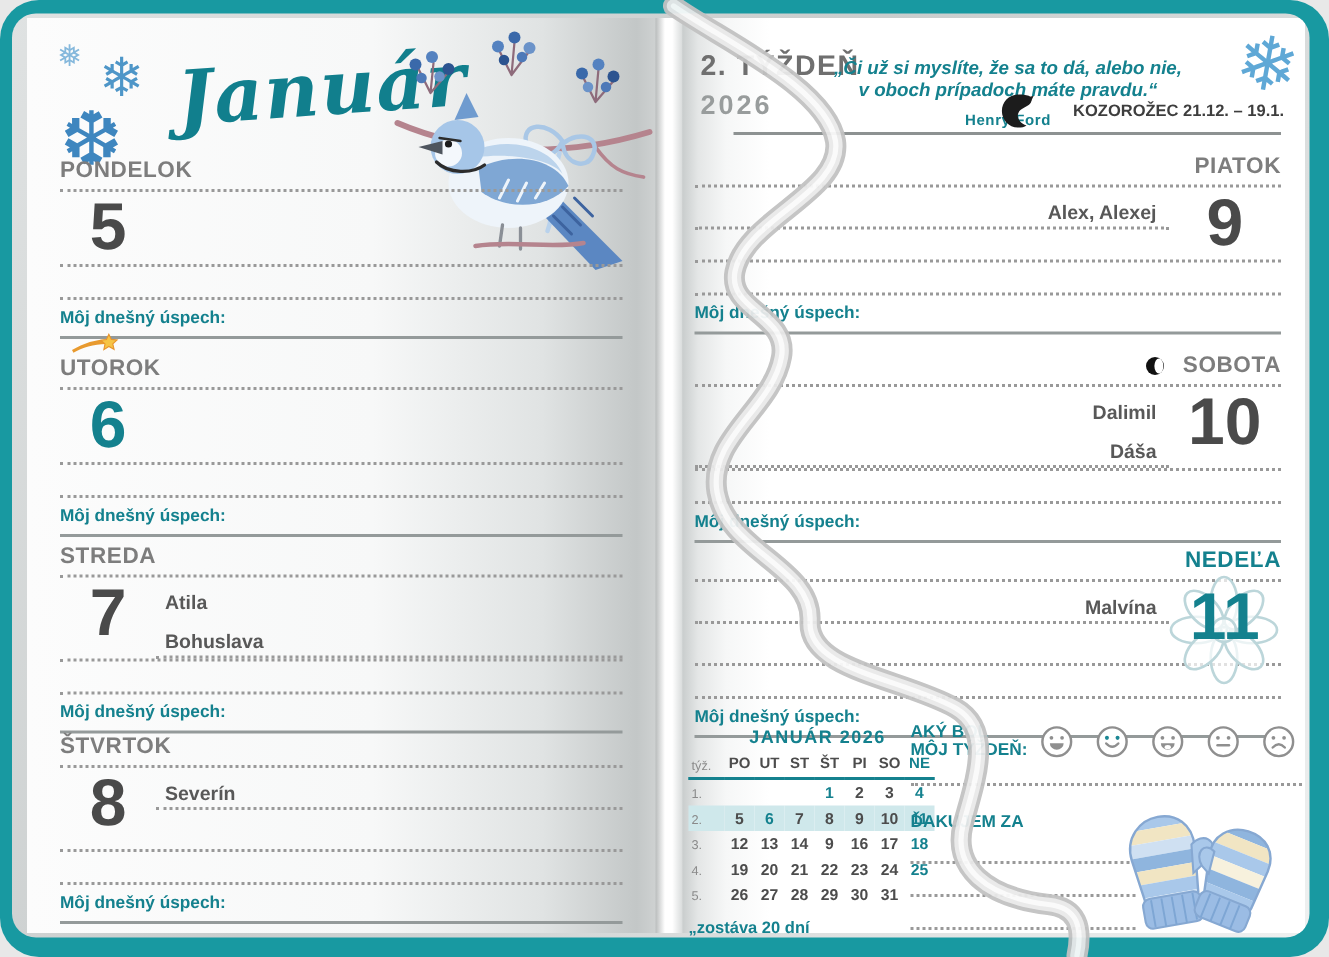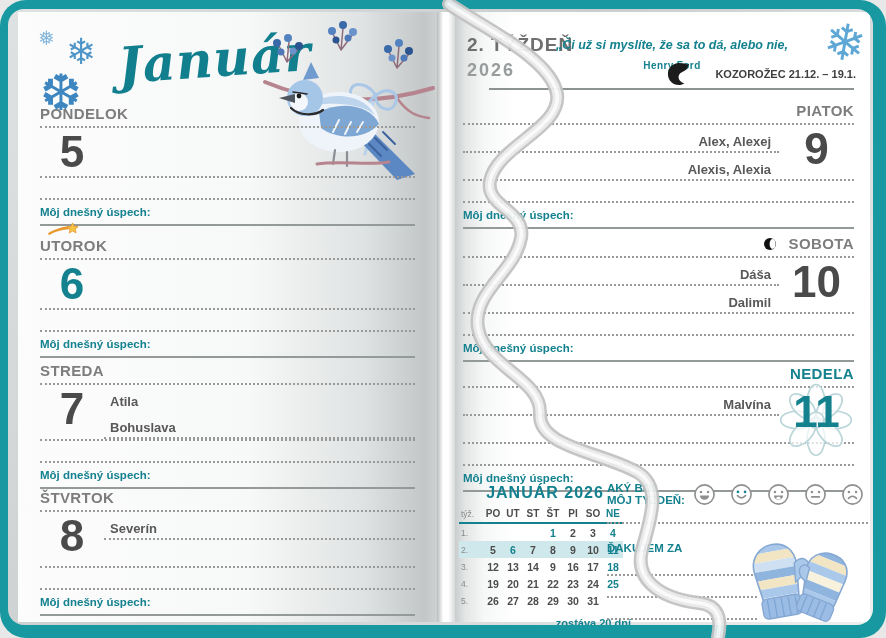--- a/index.html
+++ b/index.html
@@ -37,28 +37,28 @@
   #qauthor{margin-top:5px;font-size:10px;font-style:normal;letter-spacing:.4px;}
   #zod{position:absolute;right:14px;top:50px;display:flex;align-items:center;gap:24px;font-size:11px;font-weight:bold;color:#3e3e3e;}
   #hline{position:absolute;left:34px;right:16px;top:76px;border-bottom:2px solid #8d9292;}
   #rsnow{right:4px;top:6px;font-size:50px;color:#5fa8d6;transform:rotate(10deg);}
 
   
   .flower{position:absolute;right:0px;top:16px;width:76px;height:76px;z-index:0;}
 
   
   #cal{position:absolute;left:4px;top:472px;width:172px;}
-  #caltitle{text-align:center;font-size:16px;font-weight:bold;color:#14818e;letter-spacing:1px;}
+  #caltitle{text-align:center;font-size:12px;font-weight:bold;color:#14818e;letter-spacing:1px;}
   table.caltab{border-collapse:collapse;margin-top:3px;}
   .caltab th,.caltab td{font-size:10.5px;font-weight:bold;color:#4c4c4c;text-align:center;height:17px;padding:0;width:20px;}
   .caltab th{font-size:10px;color:#4c4c4c;border-bottom:2px solid #14818e;}
   .caltab .wk{width:22px;font-size:8.5px;color:#8a8a8a;font-weight:normal;text-align:left;padding-left:2px;border-bottom-color:#14818e;}
   .caltab tr.cur{background:#cfe8eb;}
   .caltab .acc{color:#14818e;}
-  #calfoot{margin-top:7px;text-align:right;color:#14818e;font-weight:bold;font-size:11px;line-height:14px;}
+  #calfoot{margin-top:7px;text-align:left;color:#14818e;font-weight:bold;font-size:11px;line-height:14px;}
 
   #mood{position:absolute;left:152px;top:470px;right:2px;}
   .moodrow{display:flex;align-items:center;}
   #moodlabel{font-size:11.5px;font-weight:bold;color:#14818e;margin-right:8px;}
   #faces{display:flex;gap:14px;margin-left:auto;padding-right:4px;}
   .face{width:23px;height:23px;}
   .mdot1{margin-top:16px;border-bottom:2px dotted #999;}
   #thanks{margin-top:18px;font-size:11.5px;font-weight:bold;color:#14818e;}
   .tline{width:150px;border-bottom:2px dotted #999;height:20px;}
   #mittens{position:absolute;right:8px;top:528px;width:120px;height:86px;}
@@ -172,57 +172,57 @@
       </div>
     </div>
 
     <div id="gutter"></div>
 
     <div class="page" id="rpage">
       <div id="wklabel">2. TÝŽDEŇ</div>
       <div id="wkyear">2026</div>
       <div id="quote">
         <div>„Či už si myslíte, že sa to dá, alebo nie,</div>
+        <div>v oboch prípadoch máte pravdu.“</div>
         <div id="qauthor">Henry Ford</div>
       </div>
       <div id="zod">
         <svg width="24" height="24" viewBox="0 0 26 26">
           <path d="M13,1 C6,1 1,6.5 1,13 C1,19.5 6,25 13,25 C15.2,25 17.2,24.4 18.8,23.4 C14,21.8 11.3,17.8 13,14.2 C14.6,10.8 19.2,10.4 21.6,7.4 C23.1,5.5 22.5,3.1 20.4,2 C18.2,1.3 15.7,1 13,1 Z" fill="#1c1c1c"></path>
           <path d="M18.5,3.5 L24,2 L21.5,7 Z" fill="#1c1c1c"></path>
         </svg>
         <span>KOZOROŽEC 21.12. – 19.1.</span>
       </div>
       <div id="hline"></div>
       <span class="sf" id="rsnow">❄</span>
 
       <div class="rblock" style="top:91px;">
         <div class="dhead rhead">PIATOK</div>
         <div class="dbody">
           <div class="names">
             <div class="nrow first">Alex, Alexej</div>
-            <div class="nrow">Alexis, Alexia</div>
           </div>
           <div class="numcell">9</div>
         </div>
         <div class="blankline"></div>
         <div class="succ">Môj dnešný úspech:</div>
       </div>
 
       <div class="rblock" style="top:224px;">
         <div class="dhead rhead">
           <svg width="14" height="14" viewBox="0 0 14 14" style="margin-bottom:1px;">
             <circle cx="7" cy="7" r="6" fill="#111"></circle>
             <ellipse cx="9.6" cy="7" rx="3" ry="5" fill="#ffffff"></ellipse>
           </svg>
           <span>SOBOTA</span>
         </div>
         <div class="dbody">
           <div class="names">
+            <div class="nrow">Dalimil</div>
             <div class="nrow first">Dáša</div>
-            <div class="nrow">Dalimil</div>
           </div>
           <div class="numcell">10</div>
         </div>
         <div class="blankline"></div>
         <div class="succ">Môj dnešný úspech:</div>
       </div>
 
       <div class="rblock" style="top:354px;">
         <svg class="flower" viewBox="0 0 86 86">
           <g fill="#ffffff" fill-opacity="0.7" stroke="#bcd6da" stroke-width="2">

